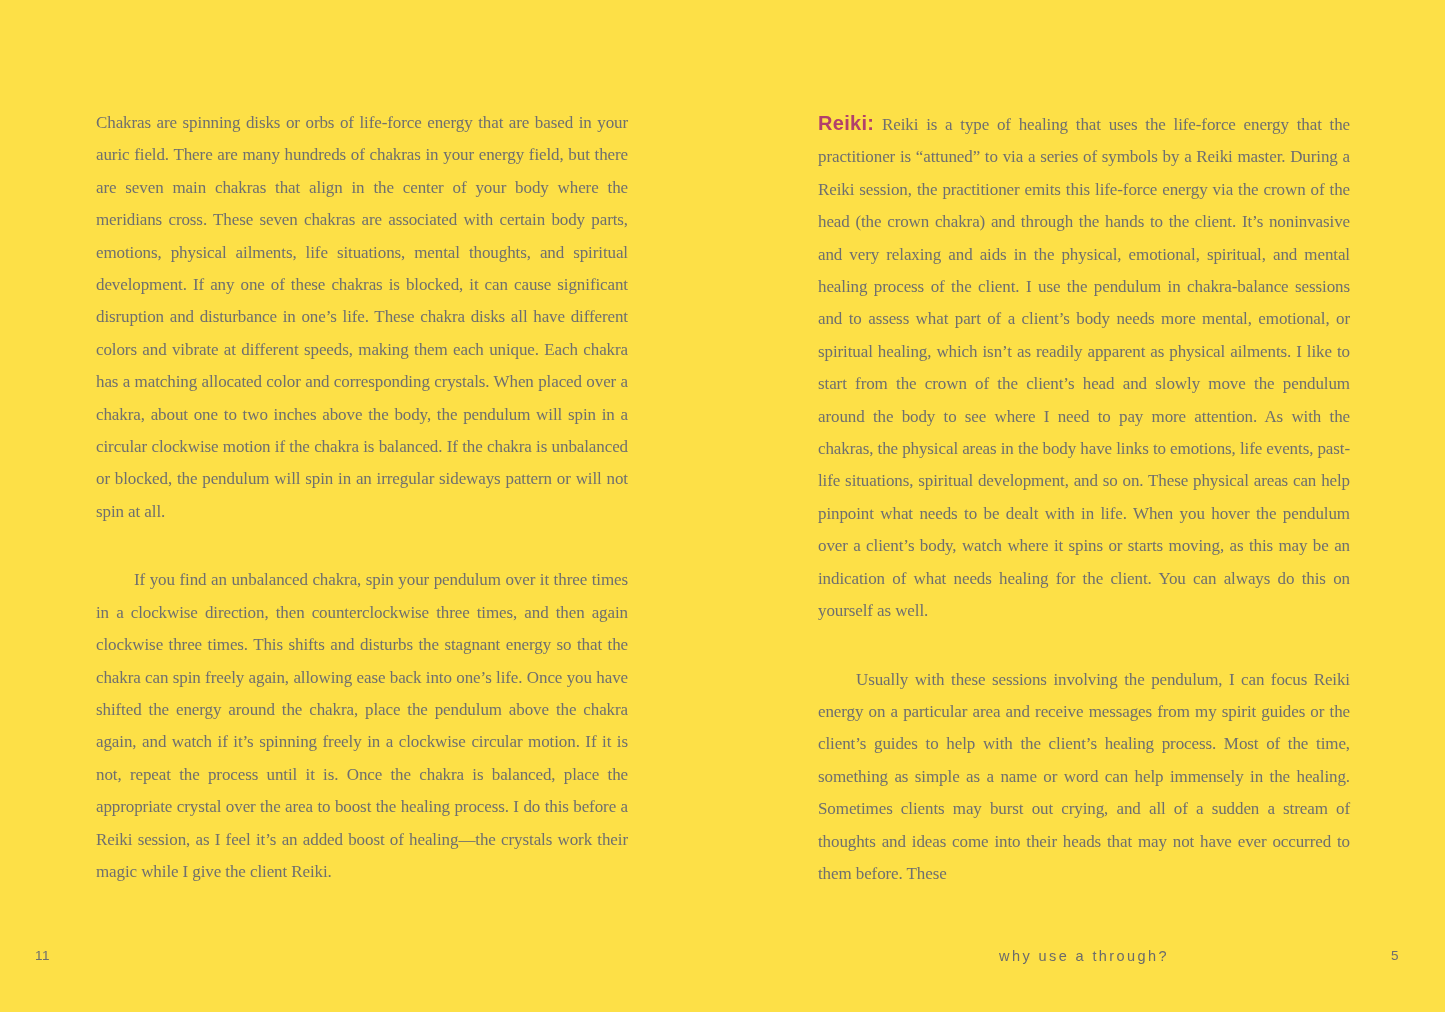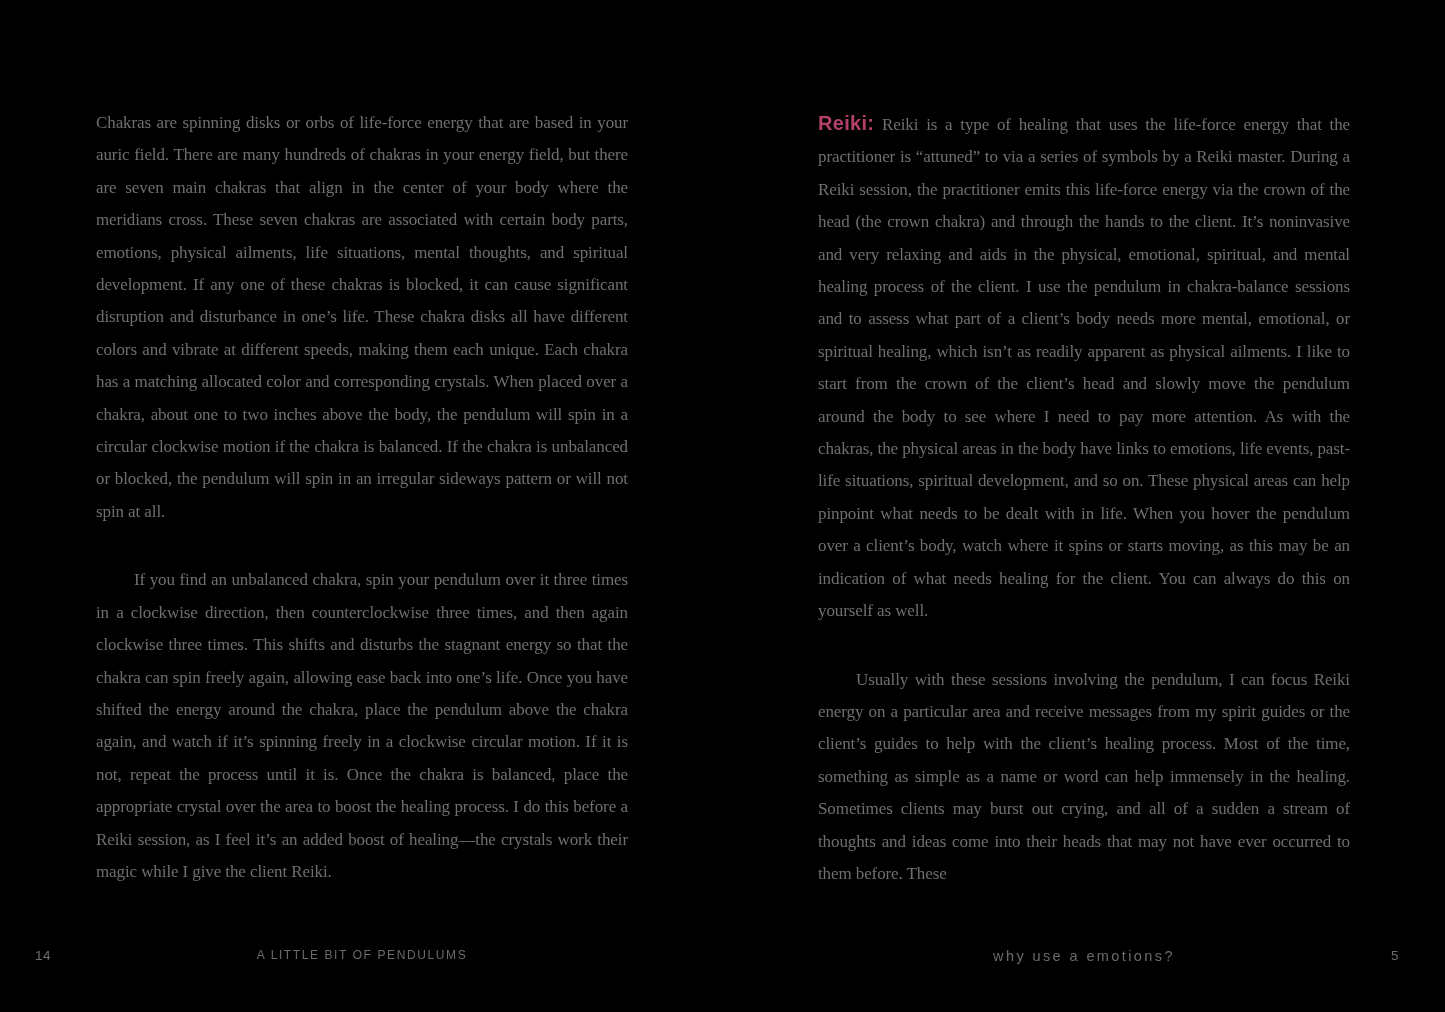--- a/index.html
+++ b/index.html
@@ -7,21 +7,21 @@
     padding: 0;
     width: 1445px;
     height: 1012px;
     background: #ffffff;
     overflow: hidden;
   }
   .spread {
     position: relative;
     width: 1445px;
     height: 1012px;
-    background: #000000;
+    background: #fde047;
     font-family: "Liberation Serif", "DejaVu Serif", serif;
   }
   .text-block {
     position: absolute;
     top: 107px;
     width: 532px;
     color: #6f6f6f;
     font-size: 17px;
     line-height: 32.4px;
     text-align: justify;
@@ -77,19 +77,18 @@
   <div class="text-block text-block-left">
     <p class="para">Chakras are spinning disks or orbs of life-force energy that are based in your auric field. There are many hundreds of chakras in your energy field, but there are seven main chakras that align in the center of your body where the meridians cross. These seven chakras are associated with certain body parts, emotions, physical ailments, life situations, mental thoughts, and spiritual development. If any one of these chakras is blocked, it can cause significant disruption and disturbance in one’s life. These chakra disks all have different colors and vibrate at different speeds, making them each unique. Each chakra has a matching allocated color and corresponding crystals. When placed over a chakra, about one to two inches above the body, the pendulum will spin in a circular clockwise motion if the chakra is balanced. If the chakra is unbalanced or blocked, the pendulum will spin in an irregular sideways pattern or will not spin at all.</p>
     <p class="para indent">If you find an unbalanced chakra, spin your pendulum over it three times in a clockwise direction, then counterclockwise three times, and then again clockwise three times. This shifts and disturbs the stagnant energy so that the chakra can spin freely again, allowing ease back into one’s life. Once you have shifted the energy around the chakra, place the pendulum above the chakra again, and watch if it’s spinning freely in a clockwise circular motion. If it is not, repeat the process until it is. Once the chakra is balanced, place the appropriate crystal over the area to boost the healing process. I do this before a Reiki session, as I feel it’s an added boost of healing—the crystals work their magic while I give the client Reiki.</p>
   </div>
 
   <div class="text-block text-block-right">
     <p class="para"><span class="lead-label">Reiki:</span> <span>Reiki is a type of healing that uses the life-force energy that the practitioner is “attuned” to via a series of symbols by a Reiki master. During a Reiki session, the practitioner emits this life-force energy via the crown of the head (the crown chakra) and through the hands to the client. It’s noninvasive and very relaxing and aids in the physical, emotional, spiritual, and mental healing process of the client. I use the pendulum in chakra-balance sessions and to assess what part of a client’s body needs more mental, emotional, or spiritual healing, which isn’t as readily apparent as physical ailments. I like to start from the crown of the client’s head and slowly move the pendulum around the body to see where I need to pay more attention. As with the chakras, the physical areas in the body have links to emotions, life events, past-life situations, spiritual development, and so on. These physical areas can help pinpoint what needs to be dealt with in life. When you hover the pendulum over a client’s body, watch where it spins or starts moving, as this may be an indication of what needs healing for the client. You can always do this on yourself as well.</span></p>
     <p class="para indent">Usually with these sessions involving the pendulum, I can focus Reiki energy on a particular area and receive messages from my spirit guides or the client’s guides to help with the client’s healing process. Most of the time, something as simple as a name or word can help immensely in the healing. Sometimes clients may burst out crying, and all of a sudden a stream of thoughts and ideas come into their heads that may not have ever occurred to them before. These</p>
   </div>
 
-  <div class="footer-item pagenum pagenum-left">14</div>
-  <div class="footer-item running-head running-head-left">A LITTLE BIT OF PENDULUMS</div>
+  <div class="footer-item pagenum pagenum-left">11</div>
 
-  <div class="footer-item running-head running-head-right">why use a emotions?</div>
+  <div class="footer-item running-head running-head-right">why use a through?</div>
   <div class="footer-item pagenum pagenum-right">5</div>
 
 </div>
 
 </body></html>

